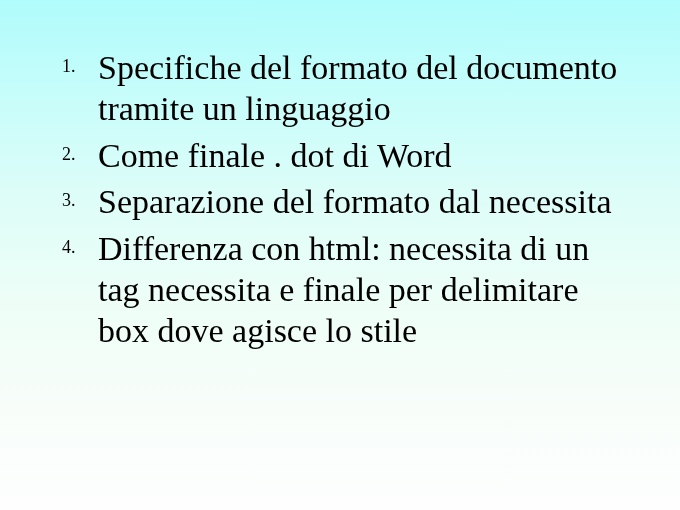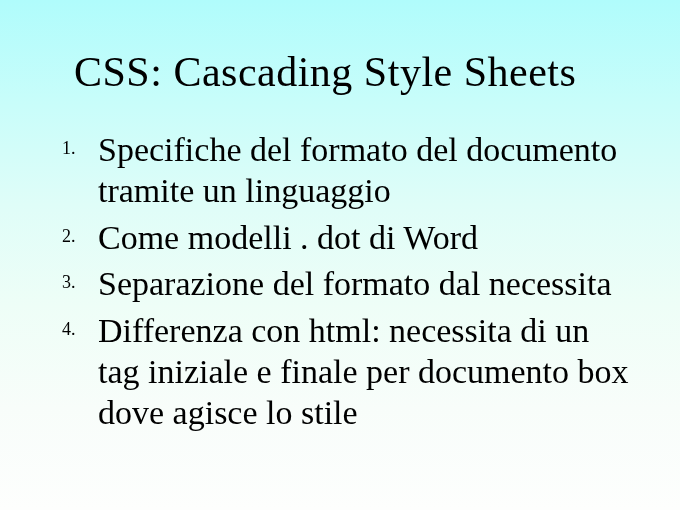--- a/index.html
+++ b/index.html
@@ -54,32 +54,31 @@
     .item-text {
       font-size: 34px;
       line-height: 1.2;
       flex: 1;
     }
   </style>
 </head>
 <body>
 
 <div class="slide">
-  <h1 class="title">CSS: Cascading Style Sheets</h1>
   <ol class="list">
     <li class="list-item">
       <span class="number">1.</span>
       <span class="item-text">Specifiche del formato del documento tramite un linguaggio</span>
     </li>
     <li class="list-item">
       <span class="number">2.</span>
-      <span class="item-text">Come modelli . dot di Word</span>
+      <span class="item-text">Come finale . dot di Word</span>
     </li>
     <li class="list-item">
       <span class="number">3.</span>
       <span class="item-text">Separazione del formato dal necessita</span>
     </li>
     <li class="list-item">
       <span class="number">4.</span>
-      <span class="item-text">Differenza con html: necessita di un tag iniziale e finale per documento box dove agisce lo stile</span>
+      <span class="item-text">Differenza con html: necessita di un tag necessita e finale per delimitare box dove agisce lo stile</span>
     </li>
   </ol>
 </div>
 
 </body></html>

